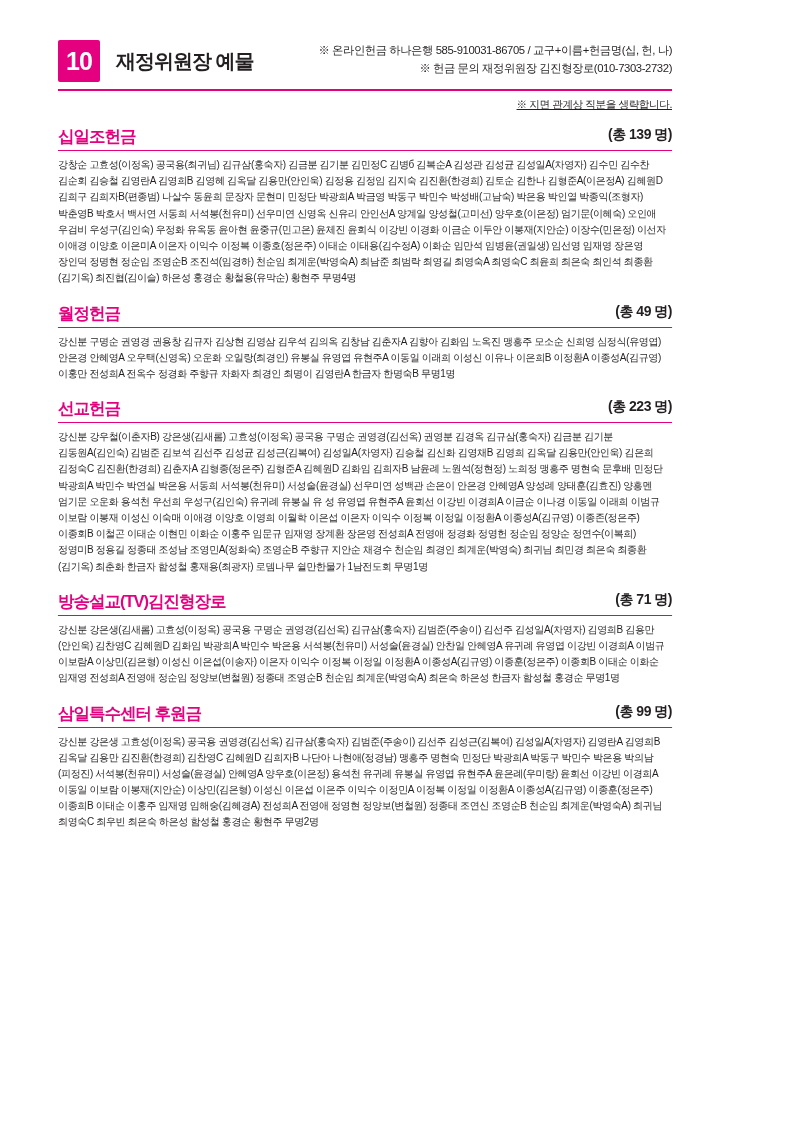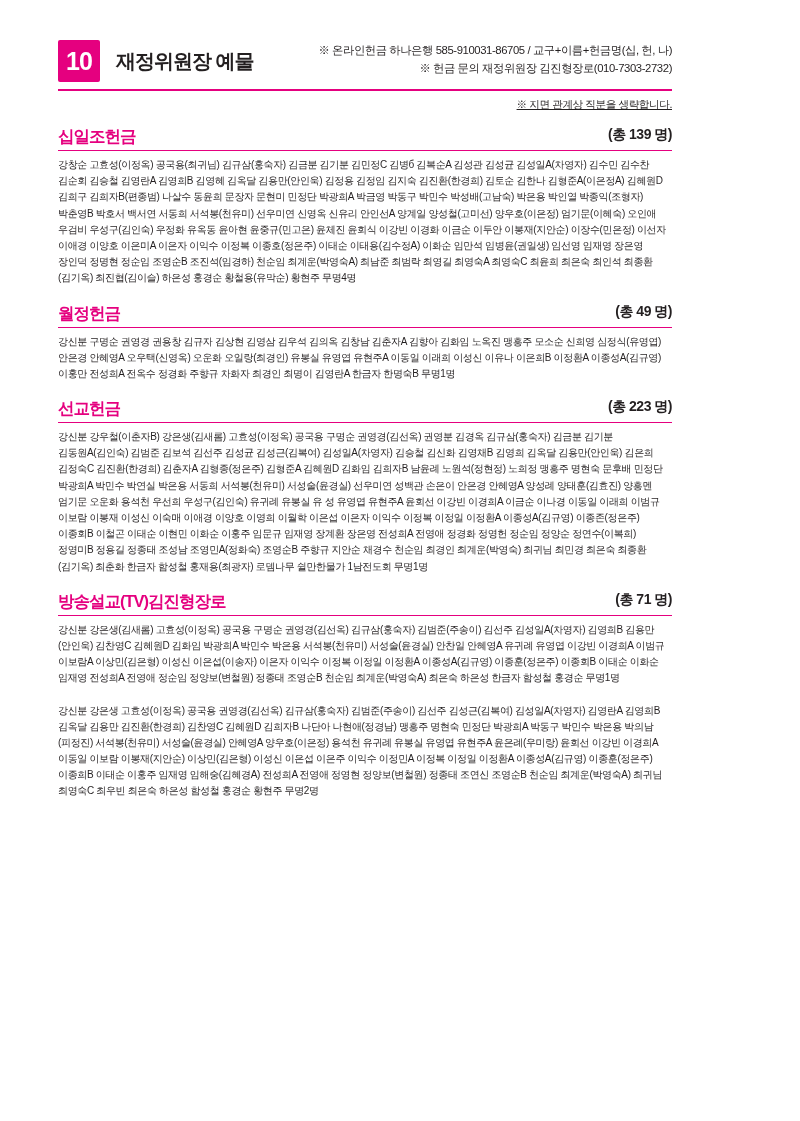--- a/index.html
+++ b/index.html
@@ -155,16 +155,20 @@
 
   <div class="section">
     <div class="section-head">
       <div class="section-title">방송설교(TV)김진형장로</div>
       <div class="section-count">(총 71 명)</div>
     </div>
     <div class="names">강신분 강은생(김새롬) 고효성(이정옥) 공국용 구명순 권영경(김선옥) 김규삼(홍숙자) 김범준(주송이) 김선주 김성일A(차영자) 김영희B 김용만(안인욱) 김찬영C 김혜원D 김화임 박광희A 박민수 박은용 서석봉(천유미) 서성술(윤경실) 안찬일 안혜영A 유귀례 유영엽 이강빈 이경희A 이범규 이보람A 이상민(김은형) 이성신 이은섭(이송자) 이은자 이익수 이정복 이정일 이정환A 이종성A(김규영) 이종훈(정은주) 이종회B 이태순 이화순 임재영 전성희A 전영애 정순임 정양보(변철원) 정종태 조영순B 천순임 최계운(박영숙A) 최은숙 하은성 한금자 함성철 홍경순 무명1명</div>
   </div>
 
   <div class="section">
+    <div class="section-head">
+      <div class="section-title">삼일특수센터 후원금</div>
+      <div class="section-count">(총 99 명)</div>
+    </div>
     <div class="names">강신분 강은생 고효성(이정옥) 공국용 권영경(김선옥) 김규삼(홍숙자) 김범준(주송이) 김선주 김성근(김복여) 김성일A(차영자) 김영란A 김영희B 김옥달 김용만 김진환(한경희) 김찬영C 김혜원D 김희자B 나단아 나현애(정경남) 맹흥주 명현숙 민정단 박광희A 박동구 박민수 박은용 박의남(피정진) 서석봉(천유미) 서성술(윤경실) 안혜영A 양우호(이은정) 용석천 유귀례 유봉실 유영엽 유현주A 윤은례(우미랑) 윤회선 이강빈 이경희A 이동일 이보람 이봉재(지안순) 이상민(김은형) 이성신 이은섭 이은주 이익수 이정민A 이정복 이정일 이정환A 이종성A(김규영) 이종훈(정은주) 이종희B 이태순 이홍주 임재영 임해숭(김혜경A) 전성희A 전영애 정영현 정양보(변철원) 정종태 조연신 조영순B 천순임 최계운(박영숙A) 최귀님 최영숙C 최우빈 최은숙 하은성 함성철 홍경순 황현주 무명2명</div>
   </div>
 
 </div>
 
 </body></html>

